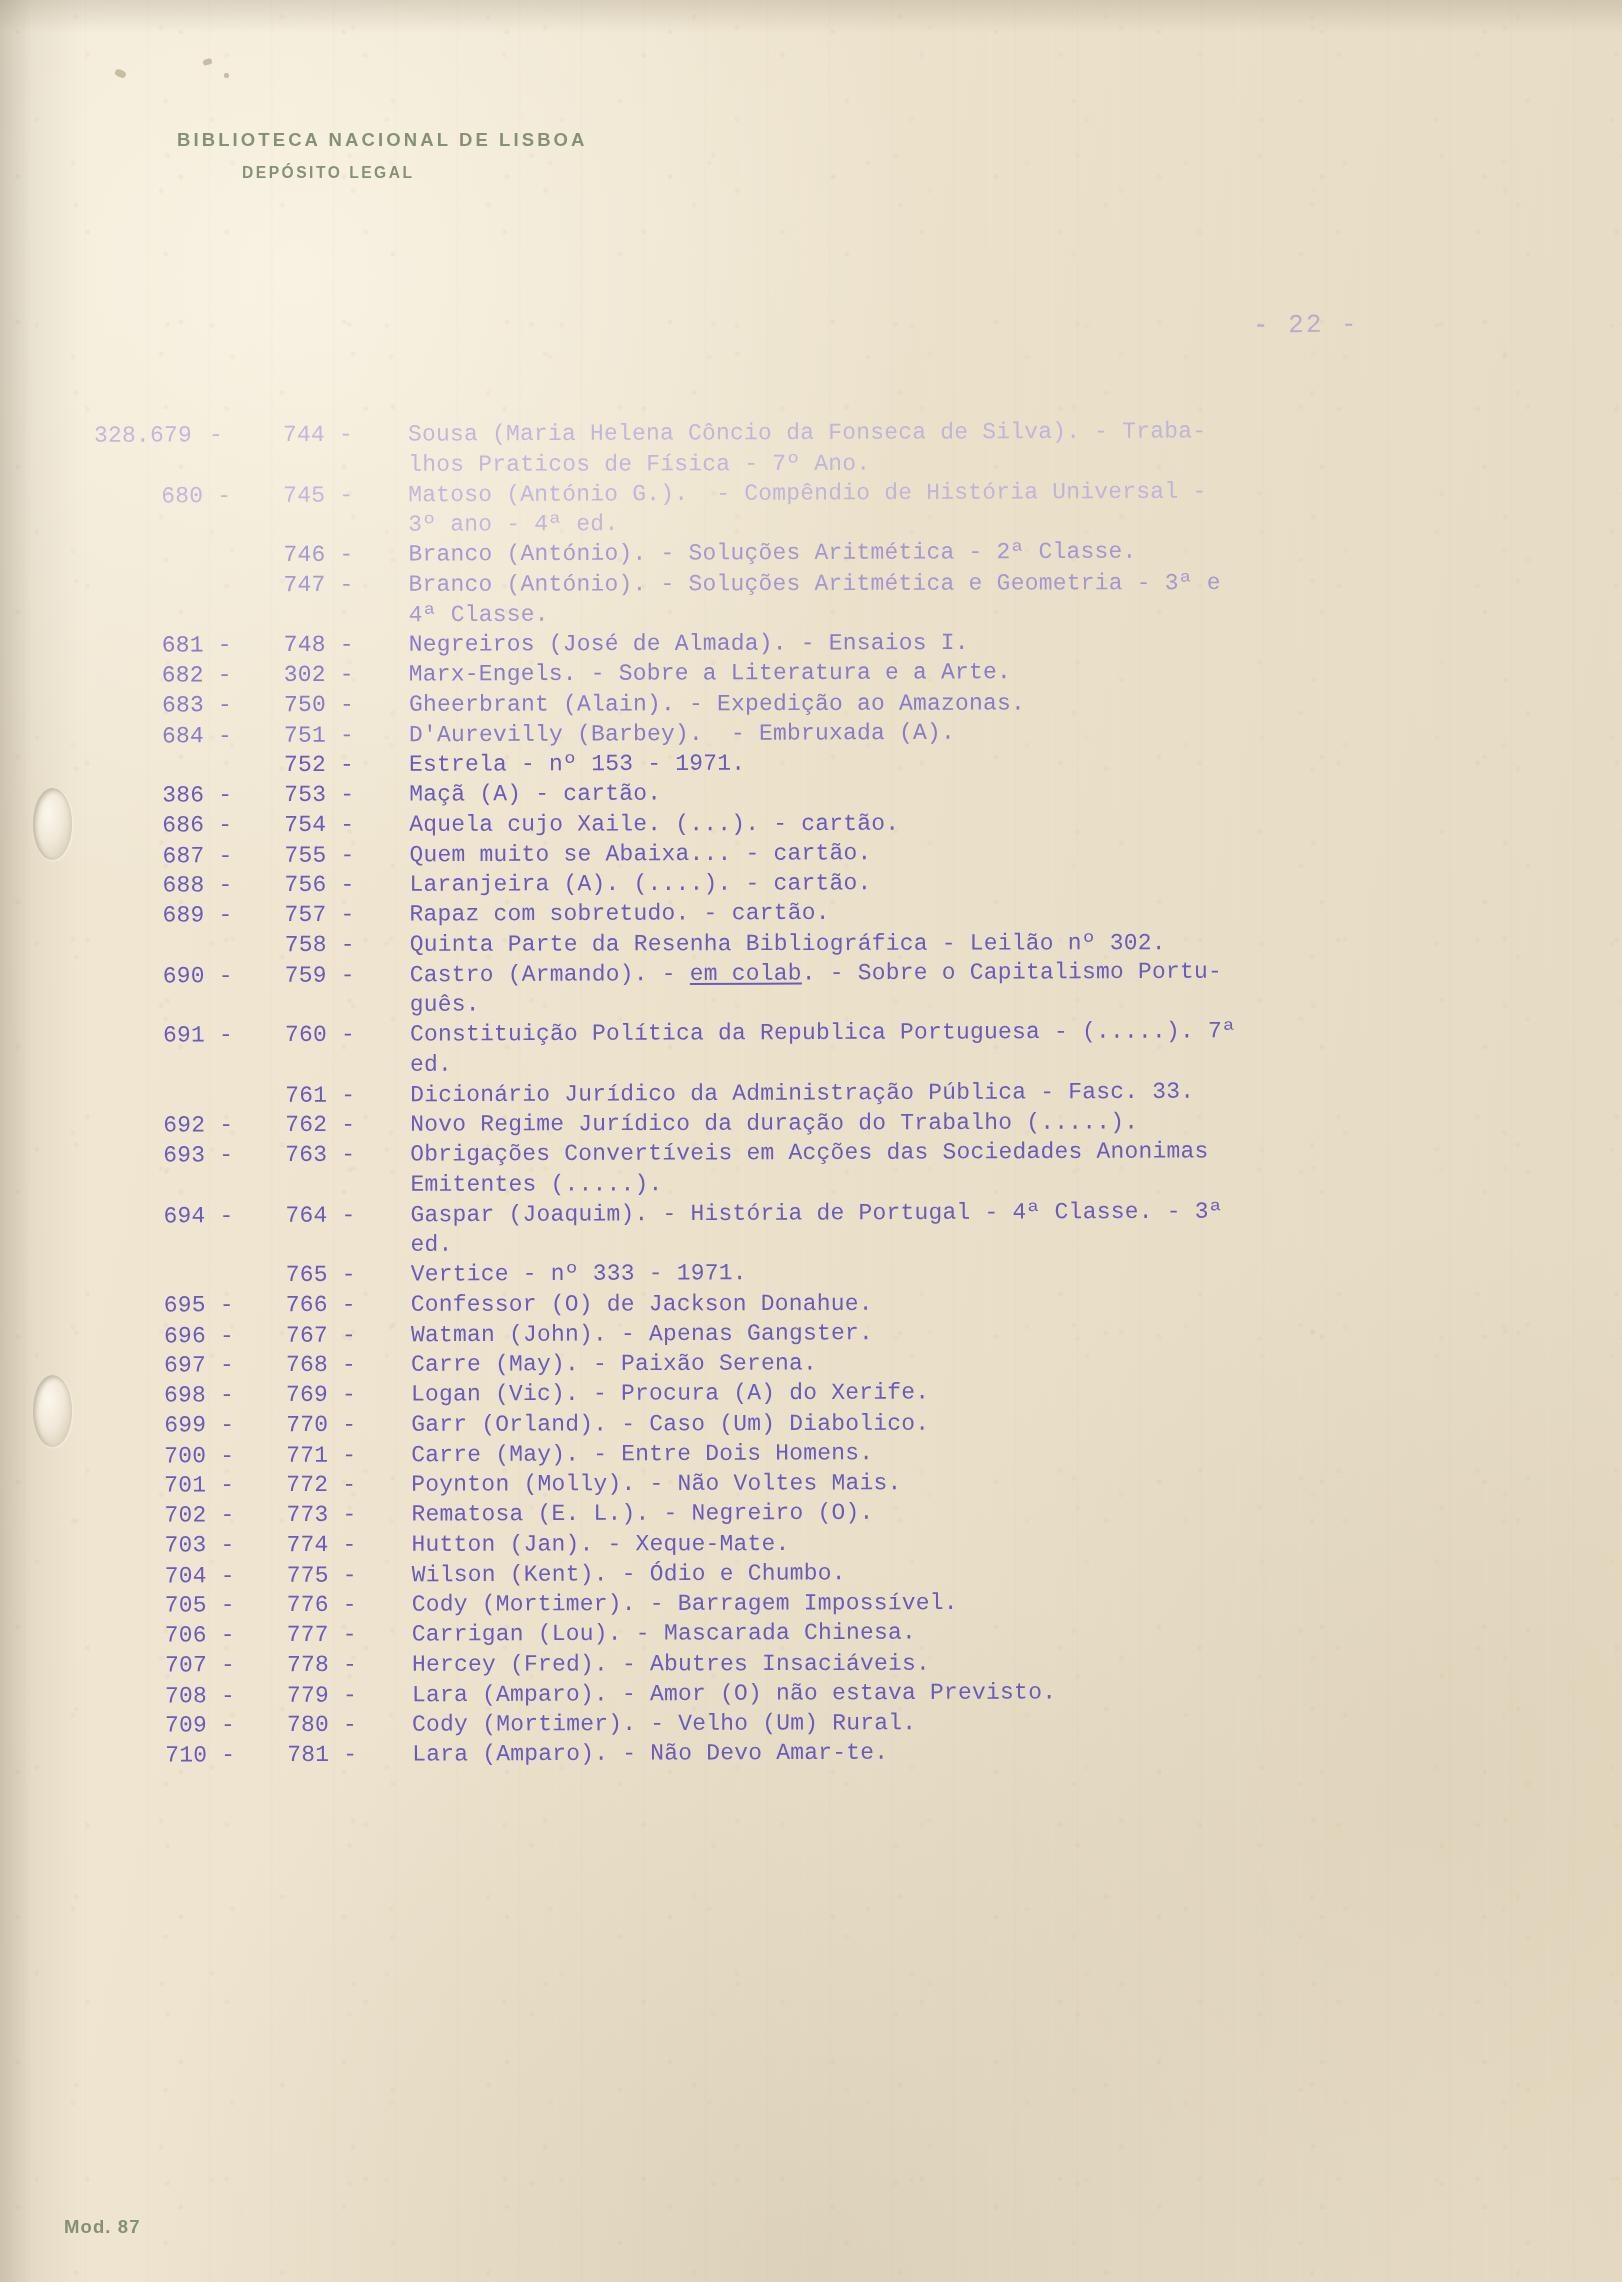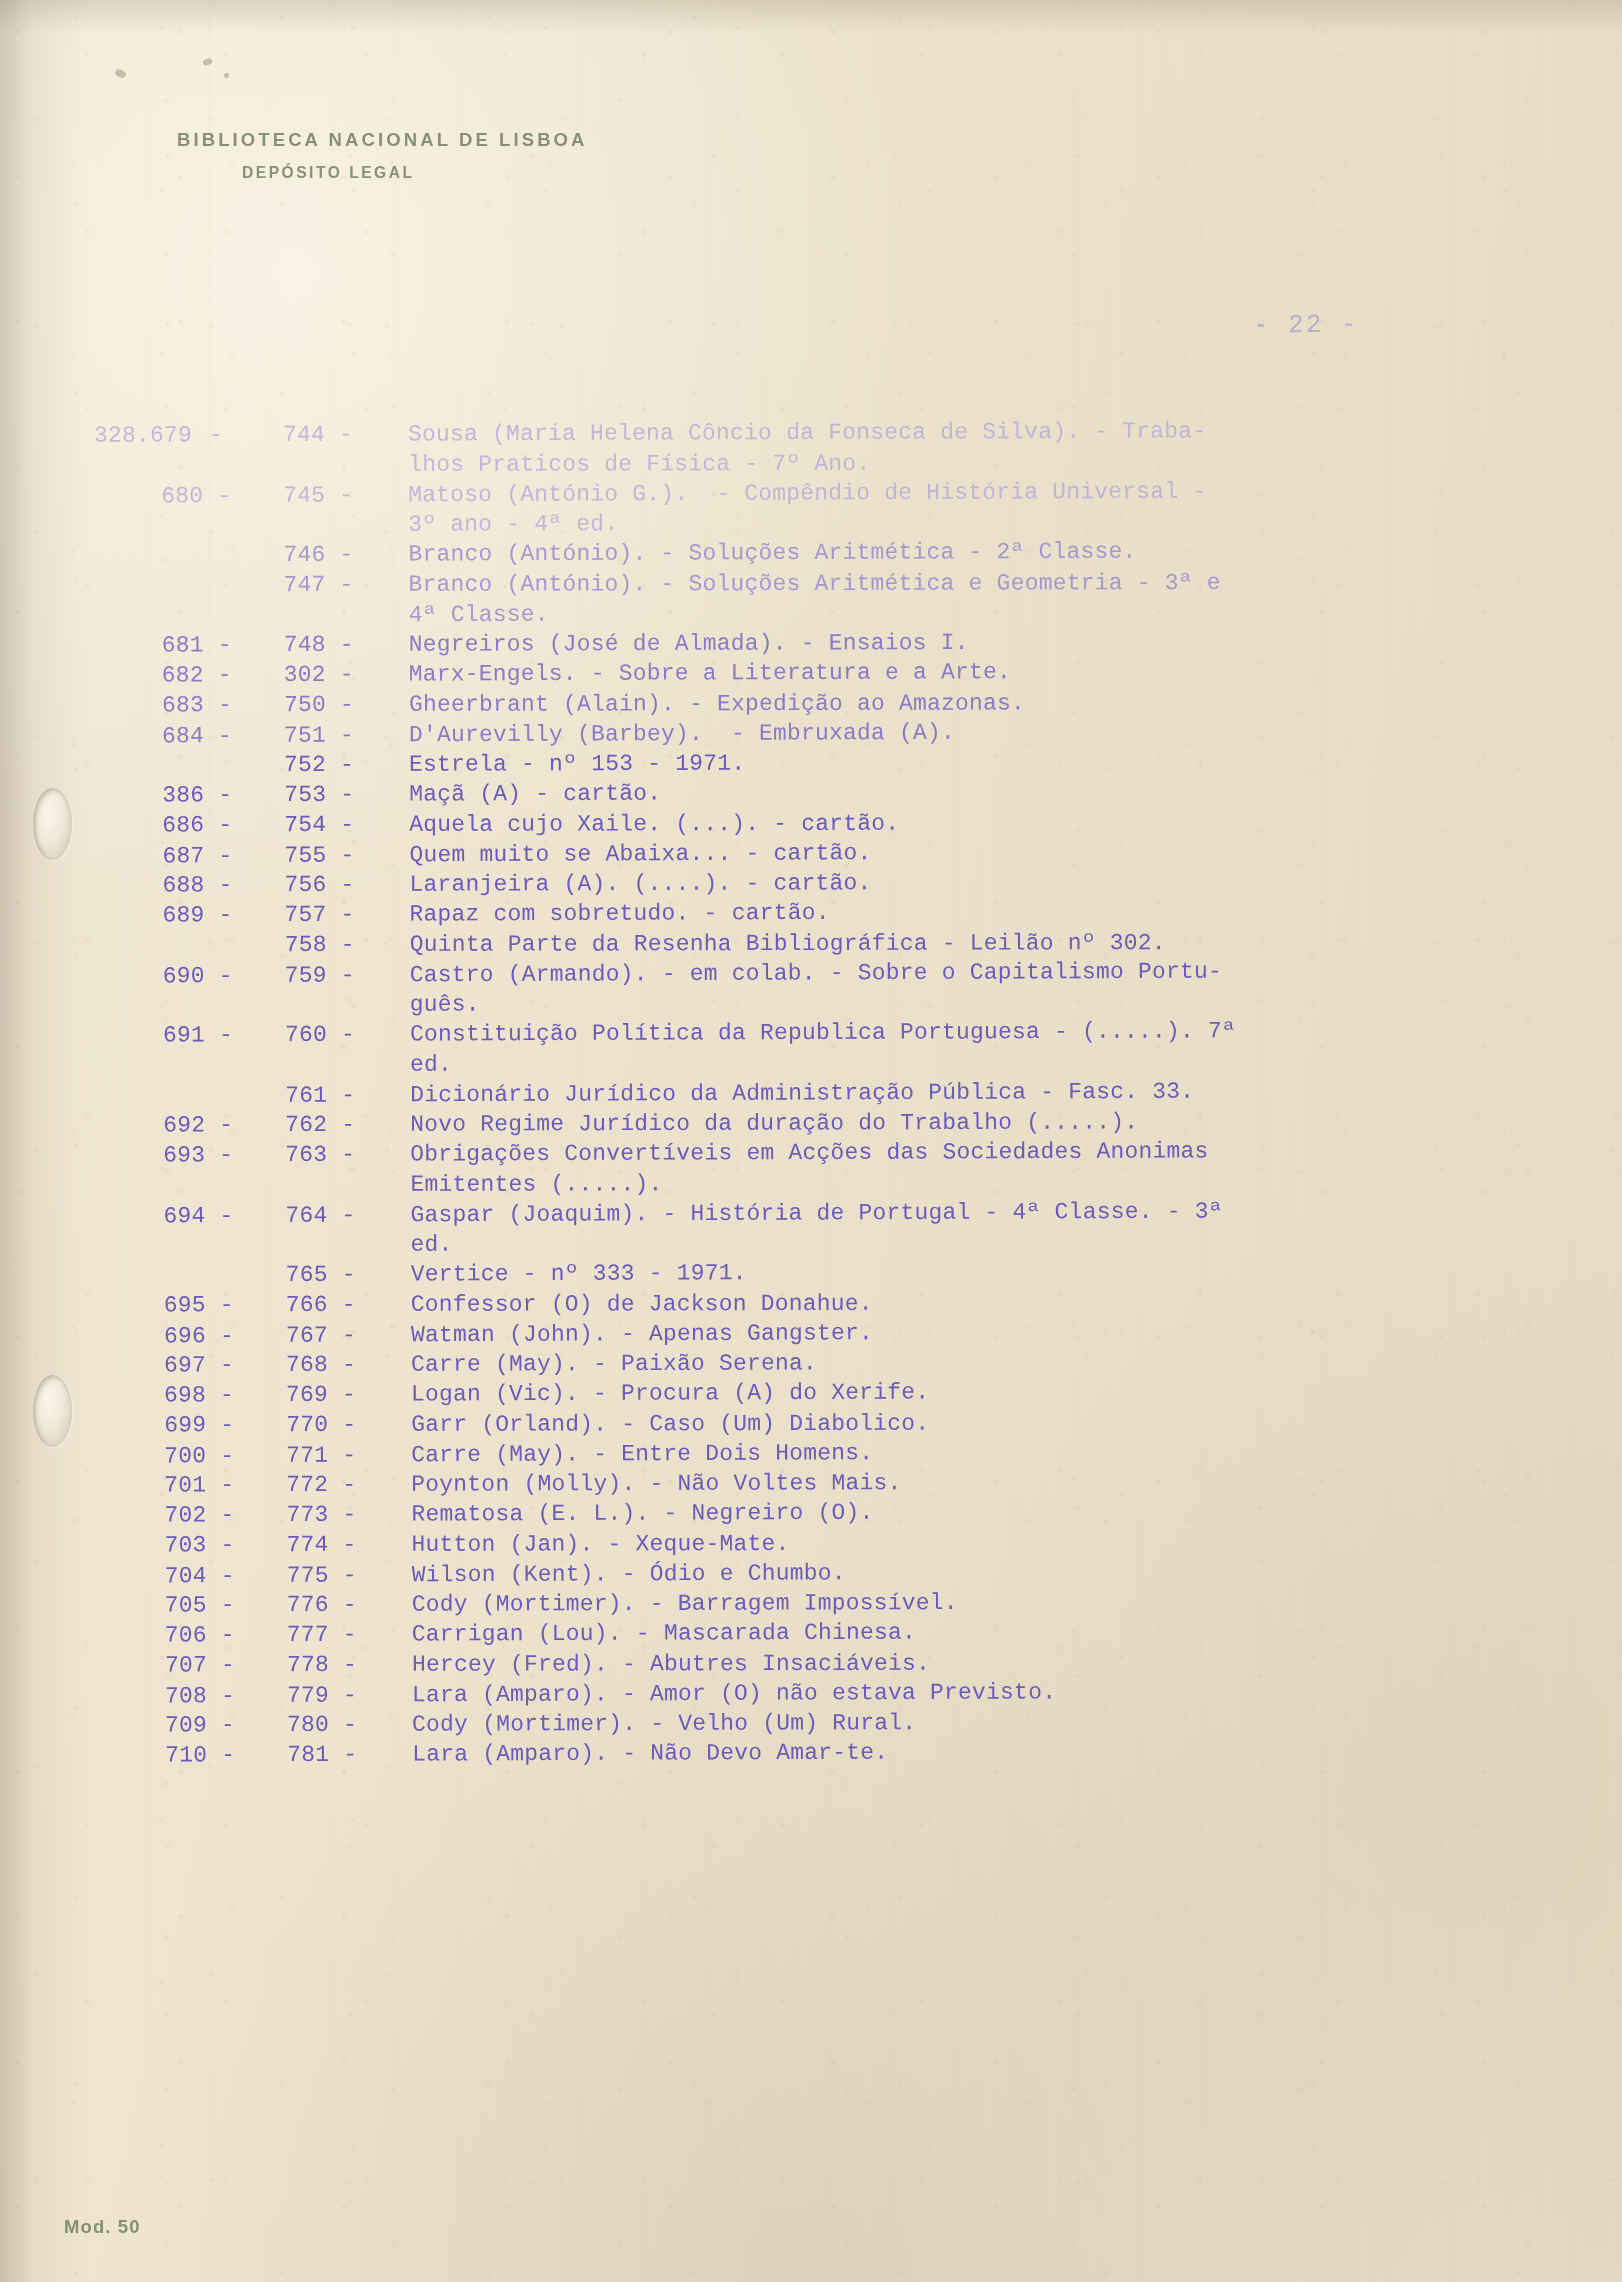--- a/index.html
+++ b/index.html
@@ -102,21 +102,21 @@
   
   .total{ position:absolute; left:94px; }
   .acc.withtotal{ left:209px; width:0; text-align:left; }
 
   
   .f1{ color:#b6abdb; opacity:.80; }   
   .f2{ color:#9b8fd0; opacity:.88; }   
   .f3{ color:#8376c7; opacity:.95; }   
   .f4{ color:#6a5cba; opacity:1;   }   
 
-  .ul{ text-decoration-thickness:2px; text-underline-offset:2.9px; }
+  .ul{ text-decoration:underline; text-decoration-thickness:2px; text-underline-offset:2.9px; }
 
   
   .j1{ transform:translateY(-0.5px) rotate(-.05deg); }
   .j2{ transform:translateY(0.5px)  rotate(.05deg);  }
   .j3{ transform:translateY(0)     rotate(-.08deg); }
 
   
   .speck{ position:absolute; background:#9c8c6a; opacity:.5; border-radius:40%; }
 </style>
 </head>
@@ -183,16 +183,16 @@
       <div class="row j2"><span class="acc f4">703 -</span><span class="seq f4">774 -</span><span class="txt f4">Hutton (Jan). - Xeque-Mate.</span></div>
       <div class="row j3"><span class="acc f4">704 -</span><span class="seq f4">775 -</span><span class="txt f4">Wilson (Kent). - Ódio e Chumbo.</span></div>
       <div class="row "><span class="acc f4">705 -</span><span class="seq f4">776 -</span><span class="txt f4">Cody (Mortimer). - Barragem Impossível.</span></div>
       <div class="row j1"><span class="acc f4">706 -</span><span class="seq f4">777 -</span><span class="txt f4">Carrigan (Lou). - Mascarada Chinesa.</span></div>
       <div class="row j2"><span class="acc f4">707 -</span><span class="seq f4">778 -</span><span class="txt f4">Hercey (Fred). - Abutres Insaciáveis.</span></div>
       <div class="row j3"><span class="acc f4">708 -</span><span class="seq f4">779 -</span><span class="txt f4">Lara (Amparo). - Amor (O) não estava Previsto.</span></div>
       <div class="row "><span class="acc f4">709 -</span><span class="seq f4">780 -</span><span class="txt f4">Cody (Mortimer). - Velho (Um) Rural.</span></div>
       <div class="row j1"><span class="acc f4">710 -</span><span class="seq f4">781 -</span><span class="txt f4">Lara (Amparo). - Não Devo Amar-te.</span></div>
     </div>
 
-  <div class="green" id="mod">Mod. 50</div>
+  <div class="green" id="mod">Mod. 87</div>
 
 </div>
 
 
 </body></html>

